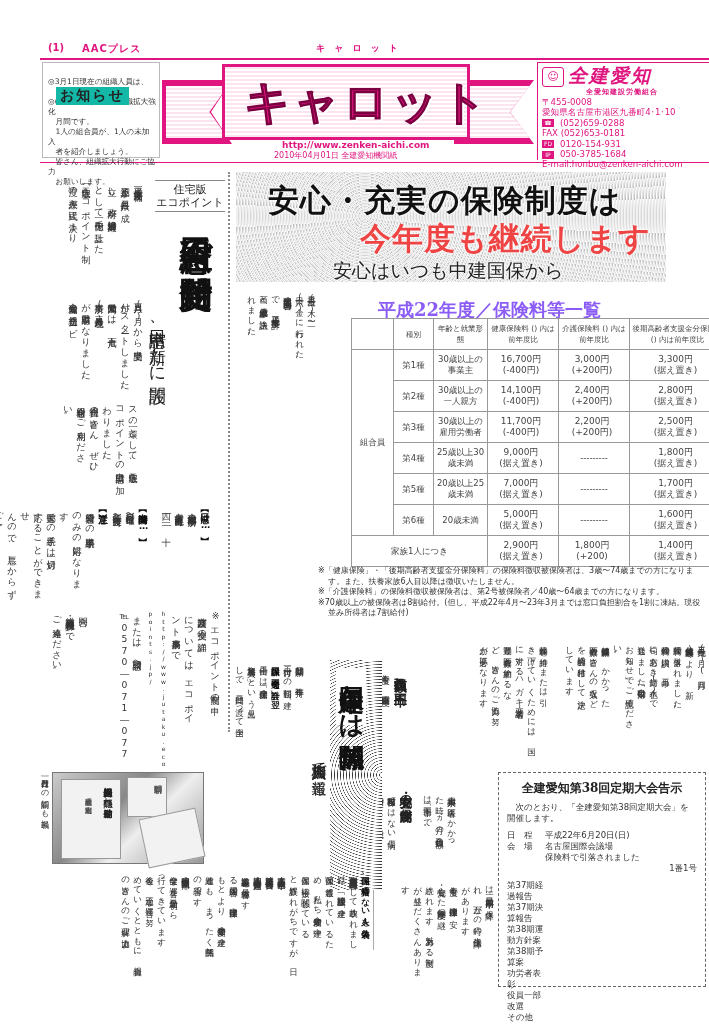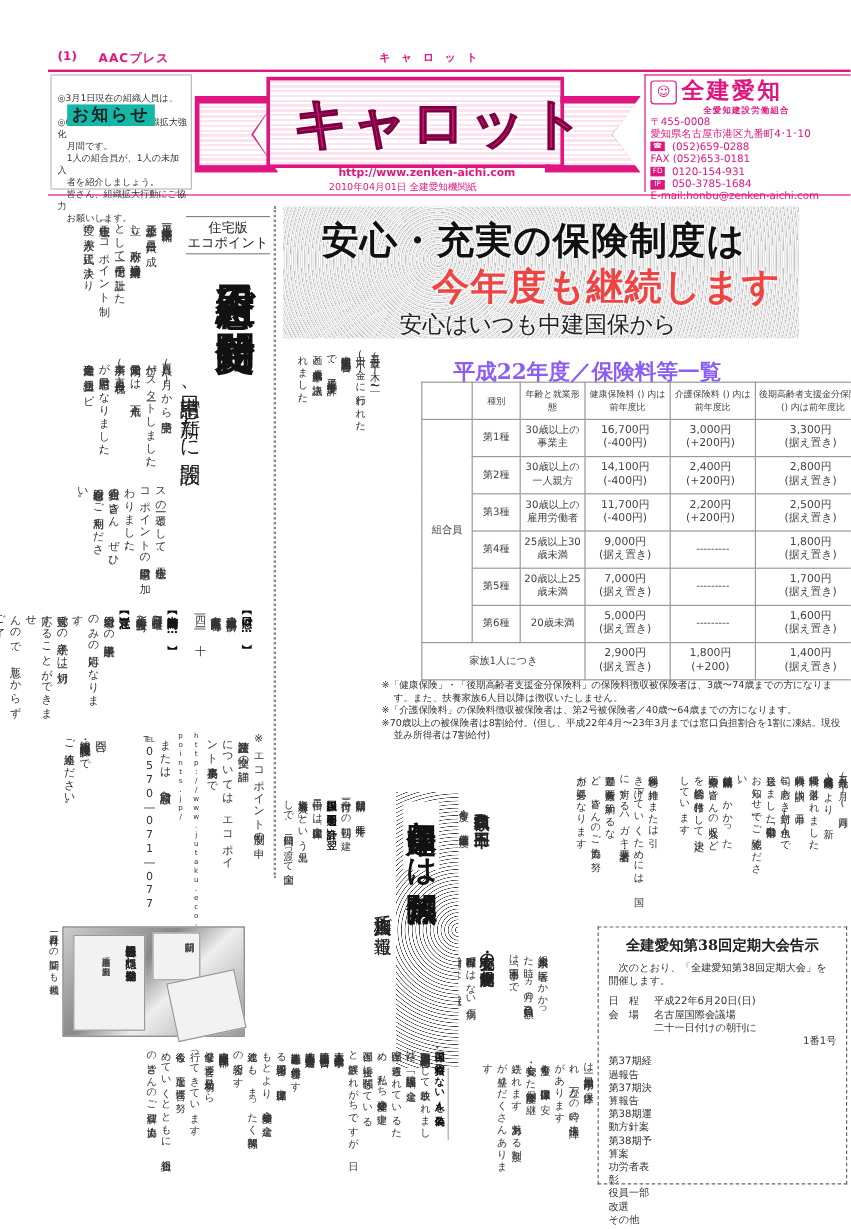--- a/index.html
+++ b/index.html
@@ -28,21 +28,21 @@
   #rib-right { left: 292px; top: 16px; width: 80px; height: 64px; clip-path: polygon(0 0,100% 0,70% 50%,100% 100%,0 100%); background: #e0157f; }
   #rib-right-in { left: 296px; top: 22px; width: 72px; height: 52px; clip-path: polygon(0 0,100% 0,72% 50%,100% 100%,0 100%); background: repeating-linear-gradient(0deg, #fbe3ef 0, #fbe3ef 2px, #fff 2px, #fff 4px); }
   #rib-main { left: 60px; top: 0; width: 248px; height: 76px; }
   #logo-text { left: 82px; top: 8px; font-size: 46px; font-weight: bold; color: #e0157f; letter-spacing: 2px; -webkit-text-stroke: 1px #7a0040; text-shadow: 2px 2px 0 #fff; }
   #url { left: 120px; top: 76px; font-size: 9px; font-weight: bold; color: #e0157f; }
   #dateline { left: 112px; top: 86px; font-size: 8px; color: #e0157f; }
 
   
   #org { left: 537px; top: 62px; width: 172px; height: 98px; border-left: 1px solid #e0157f; border-top: 1px solid #e0157f; padding: 2px 4px; }
   #org-icon { left: 4px; top: 4px; width: 22px; height: 20px; border: 1px solid #e0157f; border-radius: 3px; font-size: 11px; line-height: 18px; text-align: center; color: #e0157f; }
-  #org-name { left: 30px; top: 0px; font-size: 19px; font-weight: bold; color: #e0157f; letter-spacing: 2px; }
+  #org-name { left: 30px; top: 0px; font-size: 19px; font-weight: bold; font-style: italic; color: #e0157f; letter-spacing: 2px; }
   #org-sub { left: 48px; top: 24px; font-size: 7px; color: #e0157f; font-weight: bold; letter-spacing: 1px; }
   #org-lines { left: 4px; top: 34px; font-size: 8.6px; line-height: 10.4px; color: #e0157f; }
   #org-lines .ic { display: inline-block; width: 12px; height: 8px; background: #e0157f; color: #fff; font-size: 6px; line-height: 8px; text-align: center; margin-right: 6px; vertical-align: middle; }
 
   
   #headline { left: 236px; top: 172px; width: 430px; height: 110px; background: repeating-radial-gradient(circle at 30% 40%, #bbb 0, #fff 1.2px, #ddd 2.2px, #fff 3px); }
   #hl1 { left: 268px; top: 180px; font-size: 31px; font-weight: bold; color: #111; letter-spacing: 1px; text-shadow: 0 0 3px #fff, 0 0 3px #fff; }
   #hl2 { left: 360px; top: 218px; font-size: 31px; font-weight: bold; color: #ef4444; letter-spacing: 1px; text-shadow: 0 0 3px #fff, 0 0 3px #fff; }
   #hl3 { left: 333px; top: 258px; font-size: 19px; color: #222; font-family: "DejaVu Serif", serif; text-shadow: 0 0 3px #fff, 0 0 3px #fff; }
 
@@ -429,21 +429,21 @@
 
 <div class="abs" id="meeting">
   <div id="meeting-title">全建愛知第38回定期大会告示</div>
   <div style="text-indent:1em">次のとおり、「全建愛知第38回定期大会」を開催します。</div>
   <dl>
     <dt>日　程</dt>
       <dd>平成22年6月20日(日)</dd>
     <dt>会　場</dt>
       <dd>名古屋国際会議場</dd>
     <dt></dt>
-      <dd>二十一日付けの朝刊に</dd>
+      <dd>保険料で引落されました</dd>
     <dt></dt>
       <dd style="text-align:right">1番1号</dd>
   </dl>
   <dl>
     <dd>
       <div>第37期経過報告</div>
         <div>第37期決算報告</div>
         <div>第38期運動方針案</div>
         <div>第38期予算案</div>
         <div>功労者表彰</div>

